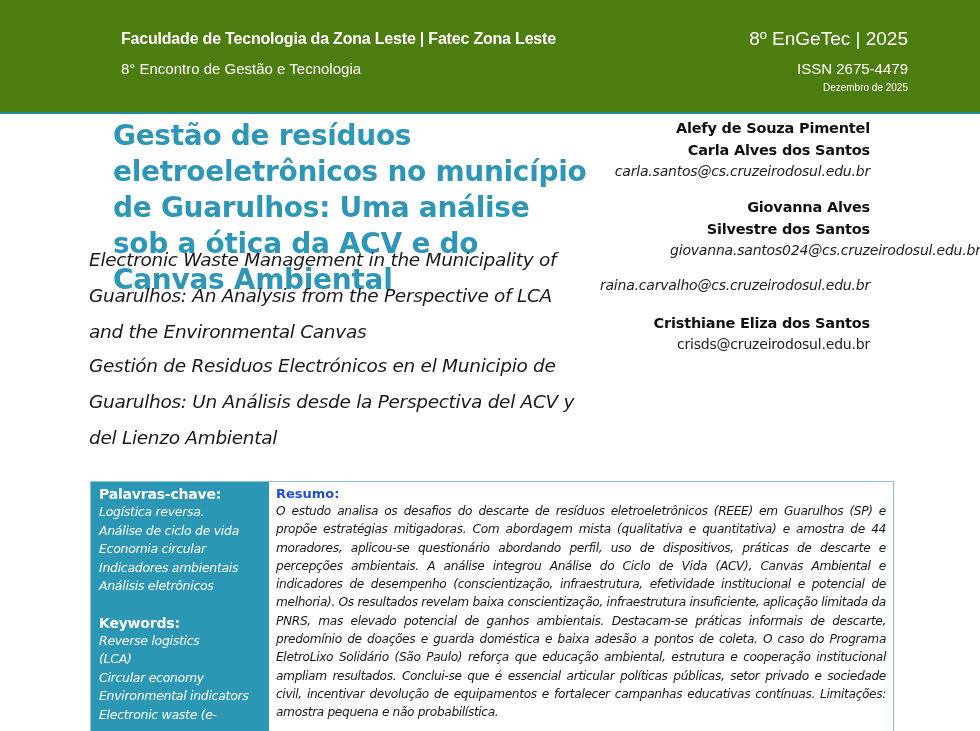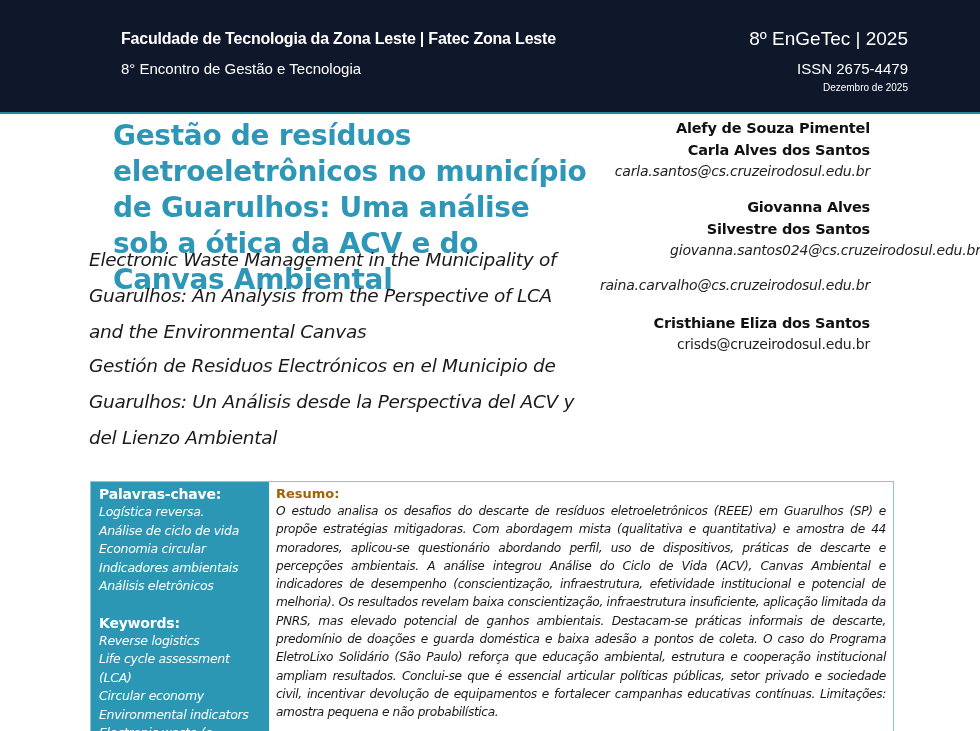--- a/index.html
+++ b/index.html
@@ -1,21 +1,21 @@
 <!DOCTYPE html>
 <html><head>
   <meta charset="utf-8">
   <style>
     * { box-sizing: border-box; margin: 0; padding: 0; }
     html, body { width: 980px; height: 731px; overflow: hidden; background: #ffffff; }
     body { font-family: "DejaVu Sans", sans-serif; color: #1a1a1a; position: relative; }
 
     .header {
       position: absolute; left: 0; top: 0; width: 980px; height: 114px;
-      background: #0f172a;
+      background: #4d7c0f;
       border-bottom: 2px solid #1f8aa6;
       color: #ffffff;
     }
     .header .inst {
       position: absolute; left: 121px; top: 30px;
       font-family: "Liberation Sans", sans-serif; font-weight: bold; font-size: 16px;
       letter-spacing: -0.2px;
     }
     .header .sub1 { position: absolute; left: 121px; top: 60px; font-family: "Liberation Sans", sans-serif; font-size: 15px; }
     .header .sub2 { position: absolute; left: 121px; top: 82px; font-family: "Liberation Sans", sans-serif; font-size: 15px; }
@@ -60,21 +60,21 @@
       font-family: "DejaVu Sans", sans-serif;
     }
     .keywords .kw-head { font-weight: bold; font-size: 14px; line-height: 18px; letter-spacing: -0.2px; }
     .keywords .kw-item { font-style: italic; font-size: 12.5px; line-height: 18.5px; letter-spacing: -0.3px; white-space: nowrap; }
     .keywords .kw-head.second { margin-top: 18px; }
 
     .resumo {
       position: absolute; left: 185px; top: 3px; width: 610px;
       font-family: "DejaVu Sans", sans-serif;
     }
-    .resumo .r-head { color: #a16207; font-weight: bold; font-size: 13px; line-height: 17px; }
+    .resumo .r-head { color: #1d4ed8; font-weight: bold; font-size: 13px; line-height: 17px; }
     .resumo .r-body {
       font-style: italic; font-size: 12.2px; line-height: 18.3px; color: #1a1a1a;
       text-align: justify; letter-spacing: -0.35px;
     }
   </style>
 </head>
 <body>
 
 <div class="header">
   <div class="inst">Faculdade de Tecnologia da Zona Leste | Fatec Zona Leste</div>
@@ -112,21 +112,20 @@
 <div class="abstract-box">
   <div class="keywords">
     <div class="kw-head">Palavras-chave:</div>
     <div class="kw-item">Logística reversa.</div>
     <div class="kw-item">Análise de ciclo de vida</div>
     <div class="kw-item">Economia circular</div>
     <div class="kw-item">Indicadores ambientais</div>
     <div class="kw-item">Análisis eletrônicos</div>
     <div class="kw-head second">Keywords:</div>
     <div class="kw-item">Reverse logistics</div>
-    <div class="kw-item">Life cycle assessment</div>
     <div class="kw-item">(LCA)</div>
     <div class="kw-item">Circular economy</div>
     <div class="kw-item">Environmental indicators</div>
     <div class="kw-item">Electronic waste (e-</div>
   </div>
   <div class="resumo">
     <div class="r-head">Resumo:</div>
     <p class="r-body">O estudo analisa os desafios do descarte de resíduos eletroeletrônicos (REEE) em Guarulhos (SP) e propõe estratégias mitigadoras. Com abordagem mista (qualitativa e quantitativa) e amostra de 44 moradores, aplicou-se questionário abordando perfil, uso de dispositivos, práticas de descarte e percepções ambientais. A análise integrou Análise do Ciclo de Vida (ACV), Canvas Ambiental e indicadores de desempenho (conscientização, infraestrutura, efetividade institucional e potencial de melhoria). Os resultados revelam baixa conscientização, infraestrutura insuficiente, aplicação limitada da PNRS, mas elevado potencial de ganhos ambientais. Destacam-se práticas informais de descarte, predomínio de doações e guarda doméstica e baixa adesão a pontos de coleta. O caso do Programa EletroLixo Solidário (São Paulo) reforça que educação ambiental, estrutura e cooperação institucional ampliam resultados. Conclui-se que é essencial articular políticas públicas, setor privado e sociedade civil, incentivar devolução de equipamentos e fortalecer campanhas educativas contínuas. Limitações: amostra pequena e não probabilística.</p>
   </div>
 </div>

